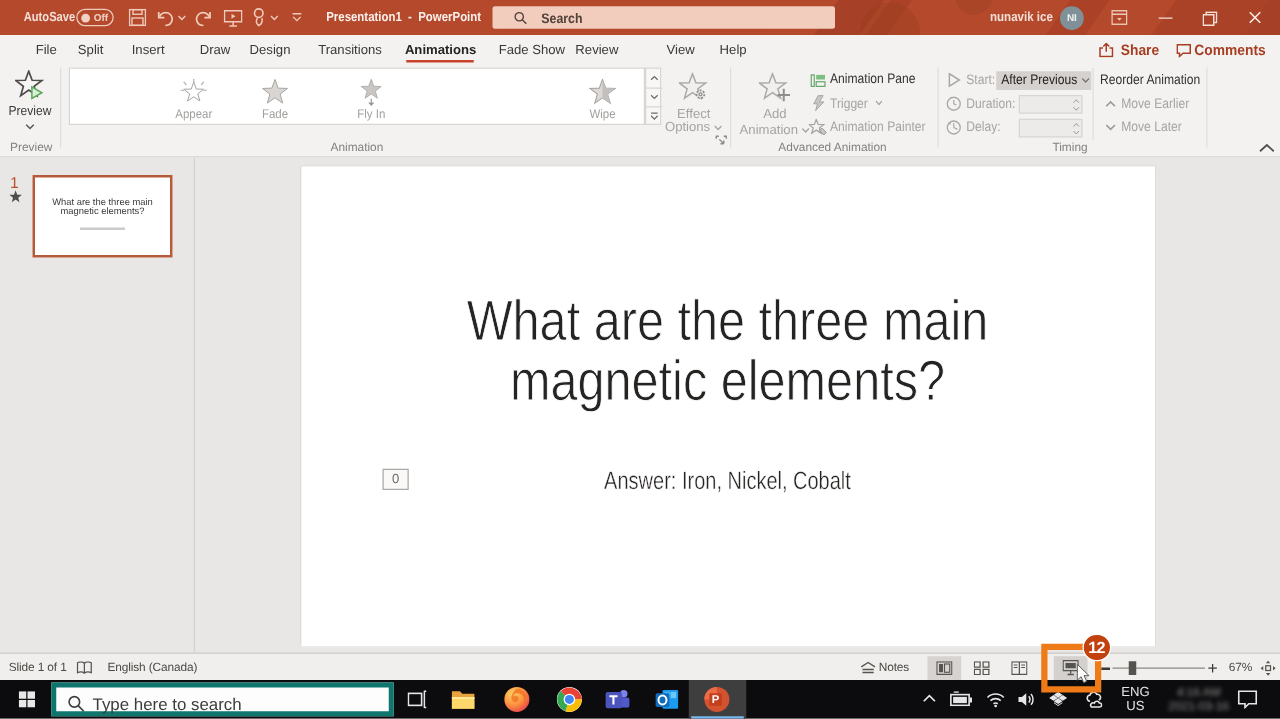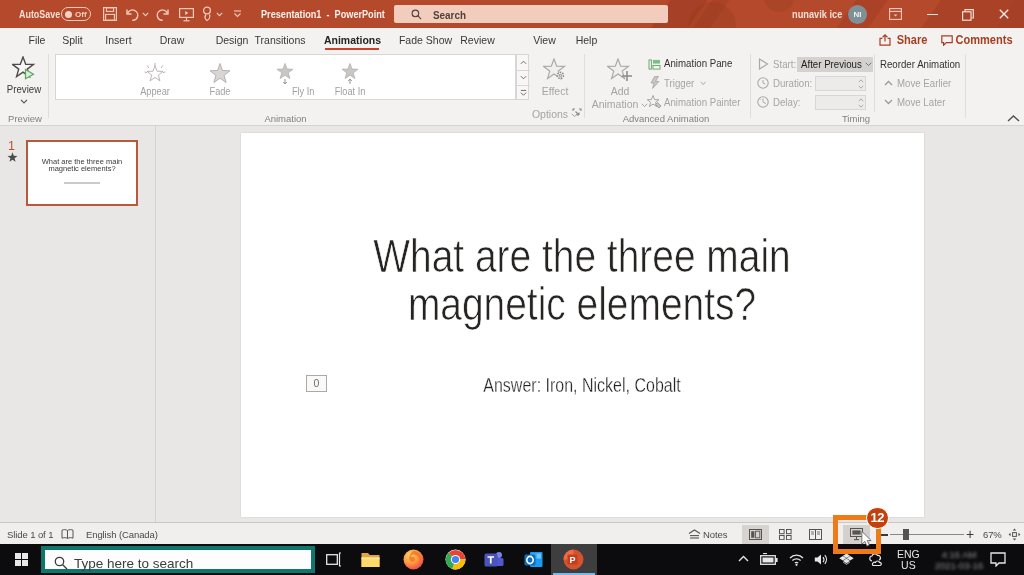--- a/index.html
+++ b/index.html
@@ -124,21 +124,21 @@
     <line x1="0.8" y1="0.8" x2="9.2" y2="9.2" stroke="#F8EAE5" stroke-width="1.3"></line>
     <line x1="9.2" y1="0.8" x2="0.8" y2="9.2" stroke="#F8EAE5" stroke-width="1.3"></line>
   </svg>
 </div>
 
 <div id="tabs">
   <div class="tab" style="left:25px; width:24px;">File</div>
   <div class="tab" style="left:54px; width:37px;">Split</div>
   <div class="tab" style="left:101px; width:35px;">Insert</div>
   <div class="tab" style="left:155px; width:34px;">Draw</div>
-  <div class="tab" style="left:212px; width:40px;">Design</div>
+  <div class="tab" style="left:196px; width:40px;">Design</div>
   <div class="tab" style="left:250px; width:60px;">Transitions</div>
   <div class="tab" style="left:320px; width:65px; font-weight:bold; color:#262420;">Animations<div class="abs" style="left:5px; top:19.5px; width:54px; height:2.4px; background:#C8432A;"></div></div>
   <div class="tab" style="left:396px; width:59px;">Fade Show</div>
   <div class="tab" style="left:457px; width:41px;">Review</div>
   <div class="tab" style="left:530px; width:29px;">View</div>
   <div class="tab" style="left:572px; width:29px;">Help</div>
 
   <svg class="abs" style="left:879px; top:6px;" width="12" height="12" viewBox="0 0 12 12">
     <path d="M3.4,4.4 L1,4.4 L1,11.2 L11,11.2 L11,4.4 L8.6,4.4" fill="none" stroke="#A63E22" stroke-width="1.2"></path>
     <path d="M6,7.4 L6,1.2 M3.6,3.2 L6,0.9 L8.4,3.2" fill="none" stroke="#A63E22" stroke-width="1.2"></path>
@@ -186,33 +186,33 @@
         </g>
     </svg>
     <div class="lbl">Appear</div>
   </div>
   <div class="gitem" style="left:188px;">
     <svg style="margin:3px auto 0;" width="22" height="22" viewBox="0 0 22 22">
         <use href="#star22" fill="#D8D5D3" stroke="#A8A5A3" stroke-width="0.8"></use>
       </svg>
     <div class="lbl">Fade</div>
   </div>
-  <div class="gitem" style="left:253px;text-align:right;">
+  <div class="gitem" style="left:265px;">
     <svg style="margin:3px auto 0;" width="22" height="22" viewBox="0 0 22 22">
       <use href="#star22" fill="#C9C6C4" stroke="#A8A5A3" stroke-width="0.8" transform="translate(2.2,0) scale(0.8)"></use>
       <path d="M11,16 L11,21 M9.2,19 L11,21 L12.8,19" fill="none" stroke="#989593" stroke-width="1"></path>
     </svg>
     <div class="lbl">Fly In</div>
   </div>
-  <div class="gitem" style="left:318px;">
+  <div class="gitem" style="left:450px;">
     <svg style="margin:3px auto 0;" width="22" height="22" viewBox="0 0 22 22">
-      <use href="#star22" fill="#C9C6C4" stroke="#A8A5A3" stroke-width="0.8" transform="translate(2.2,0) scale(0.8)"></use>
-      <path d="M11,21 L11,16 M9.2,18 L11,16 L12.8,18" fill="none" stroke="#989593" stroke-width="1"></path>
-    </svg>
-    <div class="lbl">Float In</div>
+      <use href="#star22" fill="#DCD9D7" stroke="#A8A5A3" stroke-width="0.9"></use>
+      <path d="M11,0.5 L13.53,7.52 L20.99,7.76 L15.09,12.33 L17.17,19.49 L11,15.3 Z" fill="#C3C0BE"></path>
+    </svg>
+    <div class="lbl">Wipe</div>
   </div>
 
   <div class="abs" style="left:516px; top:2px; width:13px; height:46px; background:#F8F7F6; border:1px solid #D8D6D4;">
     <svg class="abs" style="left:3px; top:5px;" width="7" height="5" viewBox="0 0 8 5">
         <path d="M1,4 L4,1 L7,4" fill="none" stroke="#6B6967" stroke-width="1.1"></path>
       </svg>
     <div class="abs" style="left:0; top:15px; width:13px; height:1px; background:#D8D6D4;"></div>
     <svg class="abs" style="left:3px; top:20px;" width="7" height="5" viewBox="0 0 8 5">
         <path d="M1,1 L4,4 L7,1" fill="none" stroke="#6B6967" stroke-width="1.1"></path>
       </svg>
@@ -225,21 +225,21 @@
 
   <div class="bigbtn" style="left:527px; width:56px;">
     <svg style="margin:3px auto 0;" width="24" height="24" viewBox="0 0 24 24">
       <path d="M11,1 L13.7,8.2 L21.5,8.4 L15.3,13.1 L17.5,20.5 L11,16.1 L4.6,20.5 L6.7,13.1 L0.5,8.4 L8.3,8.2 Z" fill="#F1EFEE" stroke="#ABA8A6" stroke-width="1.2"></path>
       <g transform="translate(13.2,13.2)">
         <circle cx="4.2" cy="4.2" r="3.1" fill="#EDEBEA" stroke="#908D8B" stroke-width="1.4" stroke-dasharray="1.6 1.1"></circle>
         <circle cx="4.2" cy="4.2" r="1.2" fill="none" stroke="#908D8B" stroke-width="1"></circle>
       </g>
     </svg>
     <div style="margin-top:4px;">Effect</div>
-    <div style="margin-top:12px;">Options <svg style="display:inline-block" width="7" height="5" viewBox="0 0 7 5">
+    <div style="margin-top:0;">Options <svg style="display:inline-block" width="7" height="5" viewBox="0 0 7 5">
           <path d="M0.8,0.8 L3.5,3.6 L6.2,0.8" fill="none" stroke="#A6A4A2" stroke-width="1"></path>
         </svg></div>
   </div>
 
   <div class="bigbtn" style="left:589px; width:62px;">
     <svg style="margin:3px auto 0;" width="26" height="24" viewBox="0 0 26 24">
       <path d="M11,1 L13.7,8.2 L21.5,8.4 L15.3,13.1 L17.5,20.5 L11,16.1 L4.6,20.5 L6.7,13.1 L0.5,8.4 L8.3,8.2 Z" fill="#F1EFEE" stroke="#ABA8A6" stroke-width="1.2"></path>
       <g stroke="#908D8B" stroke-width="1.6">
           <line x1="20" y1="13" x2="20" y2="23"></line>
           <line x1="15" y1="18" x2="25" y2="18"></line>

